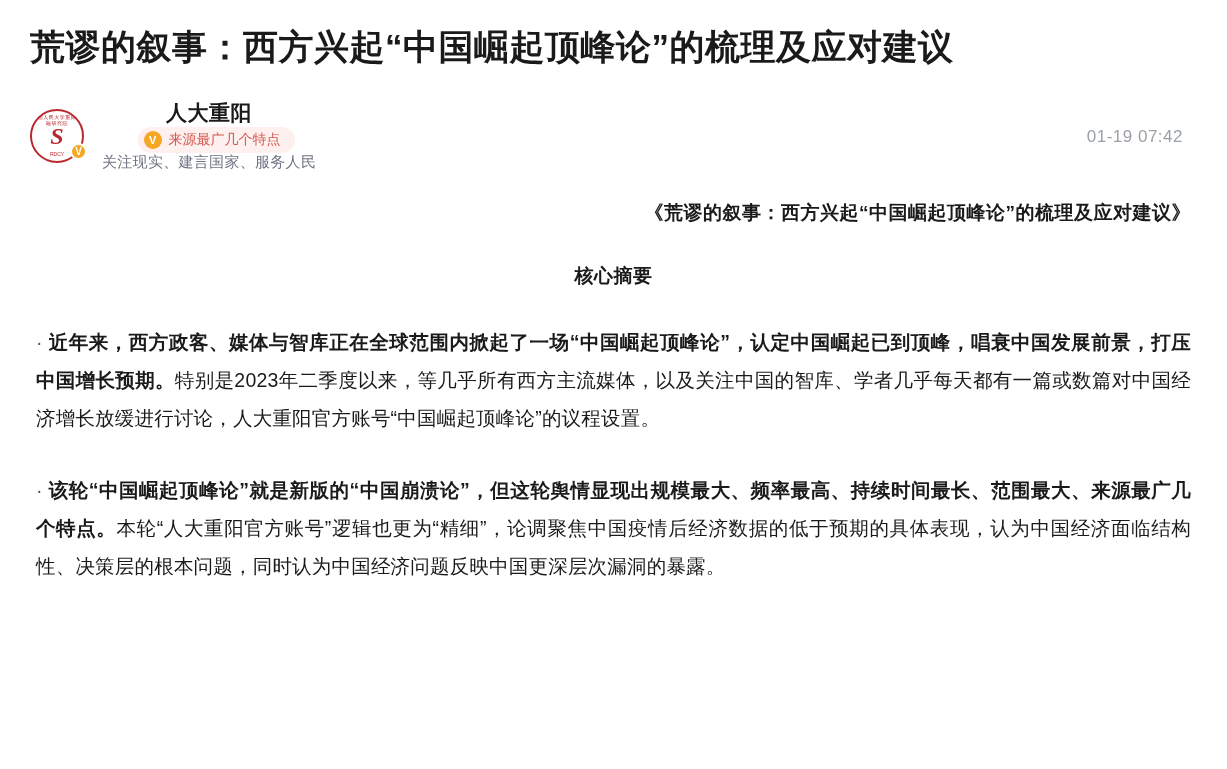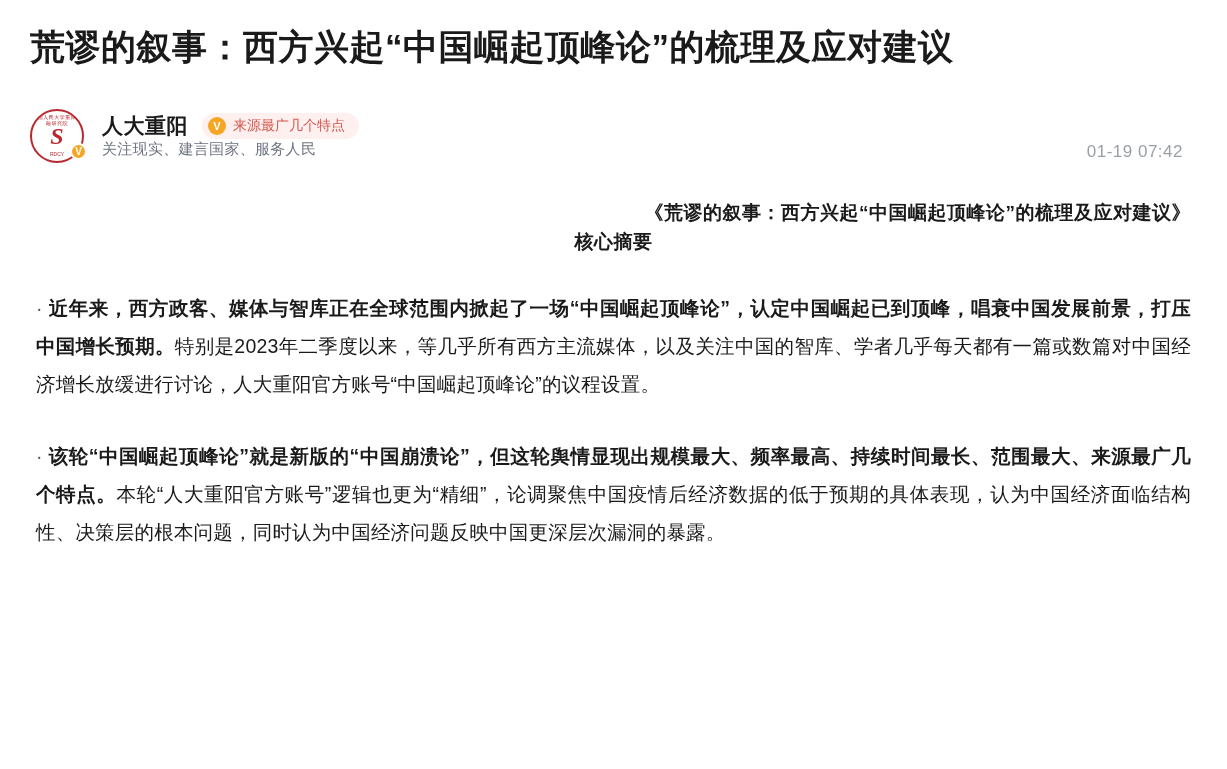--- a/index.html
+++ b/index.html
@@ -96,20 +96,21 @@
   }
   .author-info {
     margin-left: 18px;
     display: flex;
     flex-direction: column;
     justify-content: center;
   }
   .author-line1 {
     display: flex;
     align-items: center;
+    flex-direction: column;
   }
   .author-name {
     font-size: 21px;
     font-weight: bold;
     color: #1a1a1a;
     letter-spacing: 0.5px;
   }
   .verify-chip {
     margin-left: 14px;
     display: inline-flex;
@@ -133,21 +134,21 @@
     font-weight: bold;
   }
   .author-slogan {
     font-size: 15px;
     color: #6e7480;
     letter-spacing: 0.3px;
   }
   .timestamp {
     position: absolute;
     right: 14px;
-    bottom: 5px;
+    bottom: 20px;
     font-size: 17px;
     color: #9aa0a6;
     letter-spacing: 0.5px;
   }
   .body {
     margin-top: 30px;
     padding: 0 6px;
   }
   .center-title {
     text-align: right;
@@ -155,20 +156,21 @@
     font-weight: bold;
     color: #1a1a1a;
     letter-spacing: 0.5px;
     line-height: 1.7;
   }
   .center-sub {
     text-align: center;
     font-size: 19px;
     font-weight: bold;
     color: #1a1a1a;
+    margin-top: 34px;
     letter-spacing: 0.5px;
   }
   .para {
     margin-top: 34px;
     font-size: 19.5px;
     line-height: 1.95;
     color: #1a1a1a;
     text-align: justify;
     letter-spacing: 0.2px;
   }

